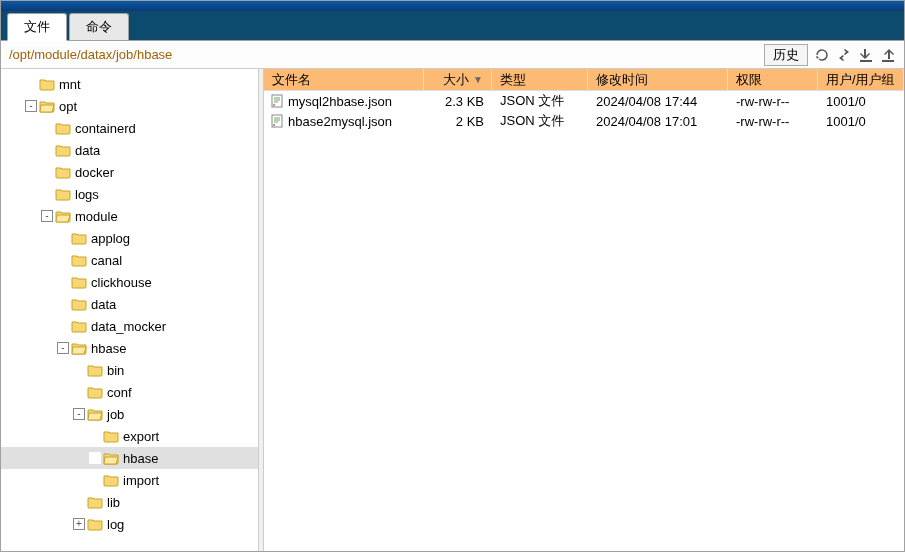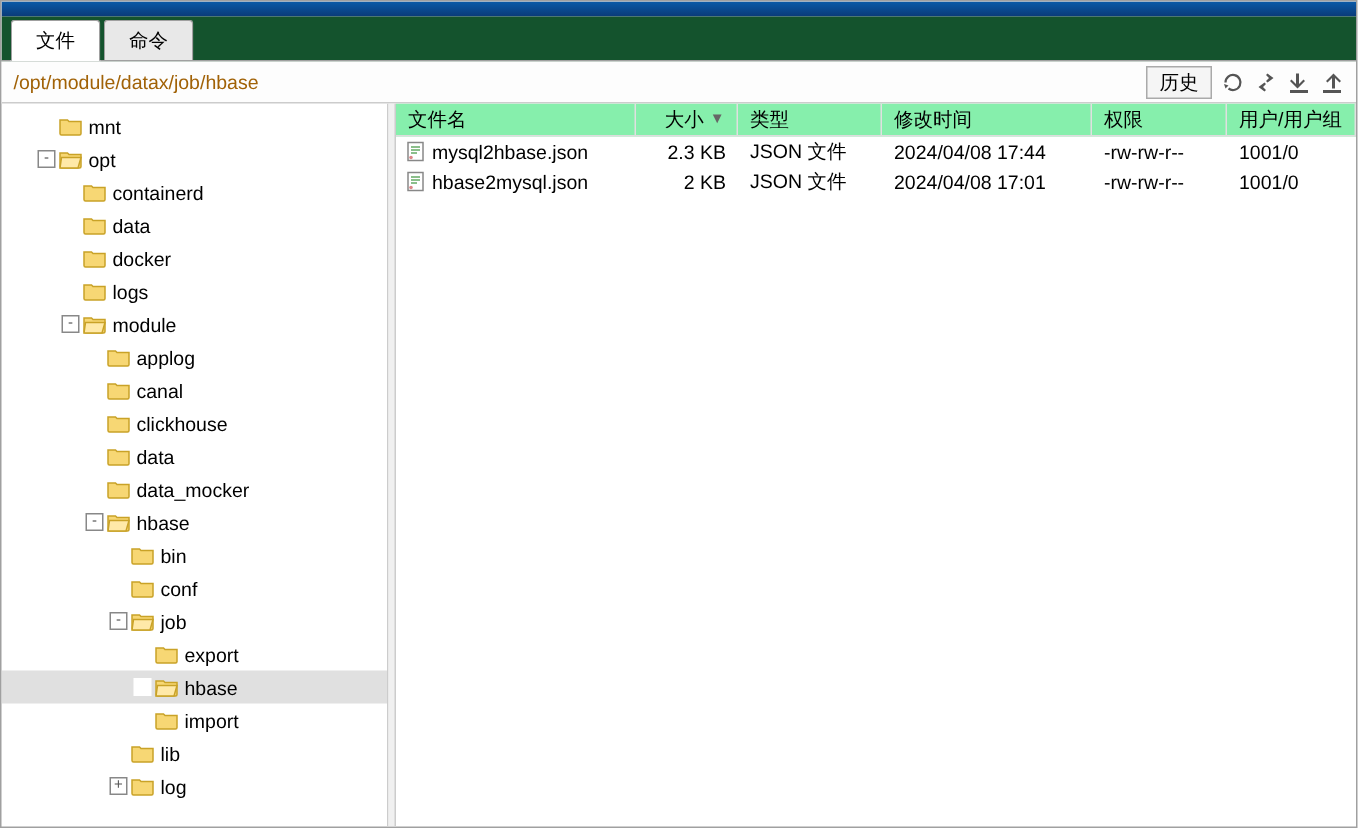--- a/index.html
+++ b/index.html
@@ -1,37 +1,37 @@
 <!DOCTYPE html>
 <html><head>
 <meta charset="utf-8">
 <style>
 * { box-sizing: border-box; margin: 0; padding: 0; font-family: "Microsoft YaHei", "Segoe UI", Arial, sans-serif; font-size: 13px; }
 body { width: 905px; height: 552px; background: #fff; overflow: hidden; display: flex; flex-direction: column; border: 1px solid #a0a0a0; }
 .titlebar { height: 10px; background: linear-gradient(to bottom, #0a5aa8, #0a3a78); }
-.tabs { display: flex; align-items: flex-end; height: 30px; background: #14532d; border-bottom: 1px solid #a0a0a0; padding-left: 6px; padding-top: 4px; }
+.tabs { display: flex; align-items: flex-end; height: 30px; background: #0c4a6e; border-bottom: 1px solid #a0a0a0; padding-left: 6px; padding-top: 4px; }
 .tab { padding: 4px 16px; border: 1px solid #a0a0a0; border-bottom: none; margin-right: 2px; background: #e8e8e8; cursor: pointer; border-radius: 3px 3px 0 0; }
 .tab.active { background: #fff; border-bottom: 1px solid #fff; margin-bottom: -1px; font-weight: normal; }
 .pathbar { display: flex; align-items: center; height: 28px; background: #fdfdfd; border-bottom: 1px solid #ccc; padding: 0 8px; }
 .path-text { color: #a16207; flex: 1; }
 .history-btn { border: 1px solid #aaa; padding: 1px 8px; background: #f5f5f5; cursor: pointer; margin-right: 6px; }
 .toolbar-icons { display: flex; gap: 6px; }
 .ticon { width: 16px; height: 16px; cursor: pointer; color: #555; display: flex; align-items: center; justify-content: center; }
 .main { display: flex; flex: 1; overflow: hidden; }
 .tree-pane { width: 258px; overflow-y: auto; padding: 4px 0; border-right: 1px solid #ccc; }
 .splitter { width: 5px; background: #f0f0f0; cursor: col-resize; border-right: 1px solid #ccc; }
 .file-pane { flex: 1; display: flex; flex-direction: column; }
 .tree-row { display: flex; align-items: center; height: 22px; padding-right: 4px; cursor: pointer; white-space: nowrap; }
 .tree-row.selected { background: #e0e0e0; }
 .tree-indent { display: inline-block; }
 .expander { width: 12px; height: 12px; display: inline-flex; align-items: center; justify-content: center; border: 1px solid #888; font-size: 10px; line-height: 1; color: #555; margin-right: 2px; background: #fff; }
 .expander.empty { border: none; }
 .folder-icon { width: 16px; height: 14px; display: inline-block; margin-right: 4px; }
 .tree-label { }
-.file-header { display: flex; height: 22px; border-bottom: 1px solid #ddd; background: #86efac; }
+.file-header { display: flex; height: 22px; border-bottom: 1px solid #ddd; background: #fdba74; }
 .fh-col { padding: 2px 8px; border-right: 1px solid #e0e0e0; display: flex; align-items: center; }
 .fh-name { width: 160px; }
 .fh-size { width: 68px; justify-content: flex-end; }
 .fh-type { width: 96px; }
 .fh-mtime { width: 140px; }
 .fh-perm { width: 90px; }
 .fh-user { flex: 1; }
 .sort-arrow { margin-left: 4px; color: #666; font-size: 10px; }
 .file-list { flex: 1; overflow: auto; }
 .file-row { display: flex; height: 20px; align-items: center; }

